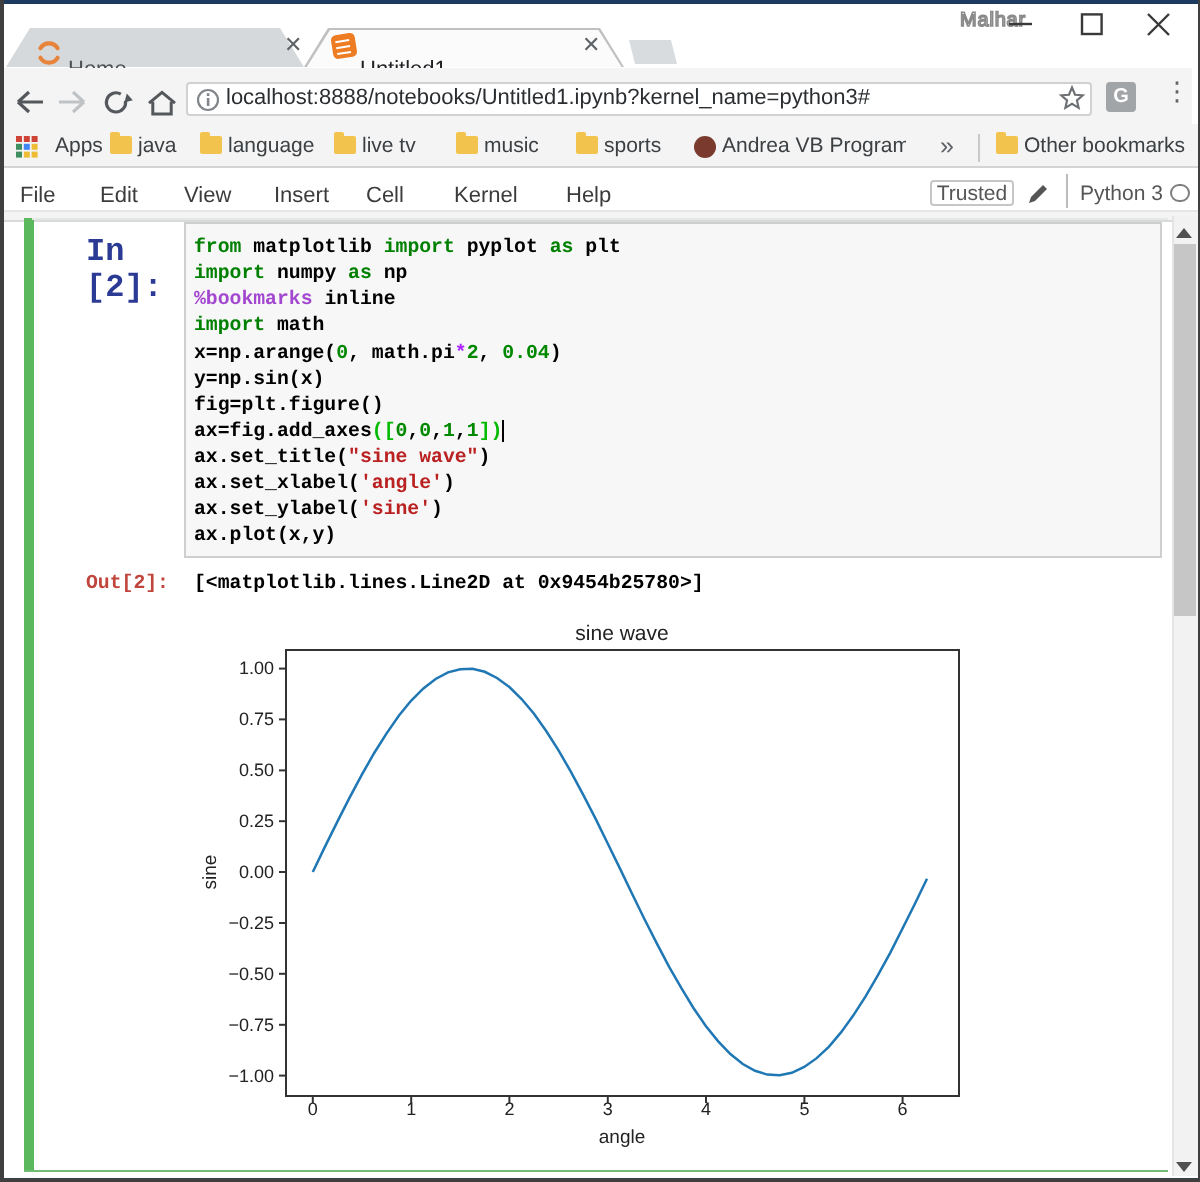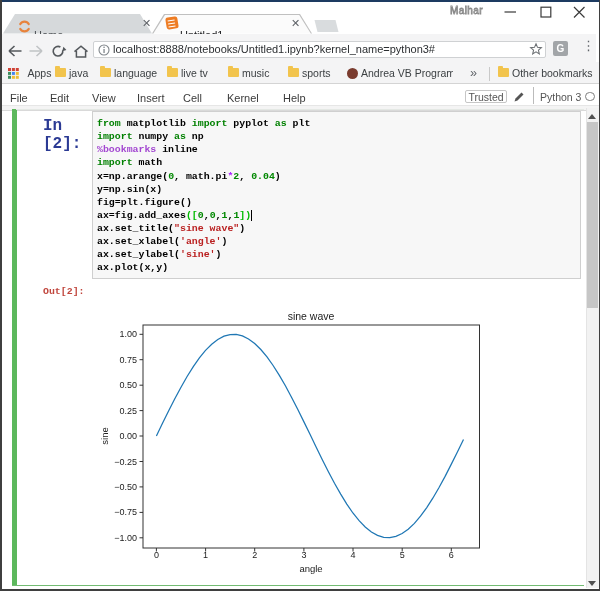--- a/index.html
+++ b/index.html
@@ -17,21 +17,21 @@
 #tabAct{position:absolute;left:152px;top:14px;width:160px;height:19.5px;background:#fbfbfb;
  clip-path:polygon(12px 0,148px 0,160px 19.5px,0 19.5px);}
 #tabActB{position:absolute;left:152px;top:14px;width:160px;height:19.5px;background:#c0c0c0;
  clip-path:polygon(12px 0,148px 0,160px 19.5px,158.8px 19.5px,147.2px 1px,13px 1px,1.4px 19.5px,0 19.5px);}
 .tabtxt{position:absolute;top:29px;font-size:11px;color:#4c5054;}
 .tabx{position:absolute;top:18px;font-size:11px;color:#5f6368;line-height:11px;}
 #nbicon{position:absolute;left:165.5px;top:17px;width:11.5px;height:12px;background:#ee7c23;border-radius:2.5px;transform:rotate(-9deg);}
 #nbicon:before{content:"";position:absolute;left:2px;top:2.5px;width:7px;height:1.5px;background:#fff;box-shadow:0 3px 0 #fff,0 6px 0 #fff;}
 #newtab{position:absolute;left:314px;top:20px;width:25px;height:12px;background:#d9dcde;
  clip-path:polygon(0.5px 0,21.5px 0,24.5px 12px,3.5px 12px);}
-#maltext{position:absolute;left:450px;top:4.5px;font-size:10px;color:#fbfbfb;letter-spacing:.4px;-webkit-text-stroke:0.8px #8a8a8a;}
+#maltext{position:absolute;left:480px;top:4.5px;font-size:10px;color:#fbfbfb;letter-spacing:.4px;-webkit-text-stroke:0.8px #8a8a8a;}
 
 #toolbar{position:absolute;left:0;top:33.5px;width:596px;height:28.5px;background:#f4f4f5;}
 #bookbar{position:absolute;left:0;top:62px;width:600px;height:21.5px;background:#f4f4f5;border-bottom:1px solid #d4d4d4;}
 #urlbox{position:absolute;left:93px;top:7px;width:453px;height:17.5px;background:#fff;border:1px solid #cfd1d3;border-radius:2px;}
 #menubar{position:absolute;left:0;top:83.5px;width:600px;height:20px;background:#fff;}
 .menu{position:absolute;top:8px;font-size:11px;color:#3b3b3b;}
 #hdrstrip{position:absolute;left:0;top:104.5px;width:600px;height:6.5px;background:#f4f4f4;border-top:1px solid #e6e6e6;border-bottom:1px solid #d9d9d9;}
 
 .bktxt{position:absolute;top:67px;font-size:10.5px;color:#3c4043;}
 .folder{position:absolute;top:68px;width:11px;height:9px;background:#f2c44d;border-radius:1px;}
@@ -165,20 +165,21 @@
 <span class="kw">import</span> math
 x=np.arange(<span class="num">0</span>, math.pi<span class="op">*</span><span class="num">2</span>, <span class="num">0.04</span>)
 y=np.sin(x)
 fig=plt.figure()
 ax=fig.add_axes<span class="mb">([</span><span class="num">0</span>,<span class="num">0</span>,<span class="num">1</span>,<span class="num">1</span><span class="mb">])</span><span style="border-right:1.2px solid #000;">​</span>
 ax.set_title(<span class="str">"sine wave"</span>)
 ax.set_xlabel(<span class="str">'angle'</span>)
 ax.set_ylabel(<span class="str">'sine'</span>)
 ax.plot(x,y)</div>
  <div id="outprompt">Out[2]:</div>
+ <div id="outtext">[&lt;matplotlib.lines.Line2D at 0x9454b25780&gt;]</div>
 
  <svg class="abs" style="left:0;top:305px;" width="585" height="275" viewBox="0 0 585 275">
   <rect x="143" y="20" width="336.5" height="223" fill="#fff" stroke="#333" stroke-width="1"></rect>
   <text x="311" y="15.2" font-size="10.5" fill="#222" text-anchor="middle">sine wave</text>
   <g font-size="9" fill="#222" text-anchor="end">
    <text x="137" y="32.2">1.00</text>
    <text x="137" y="57.7">0.75</text>
    <text x="137" y="83.2">0.50</text>
    <text x="137" y="108.6">0.25</text>
    <text x="137" y="134.0">0.00</text>

